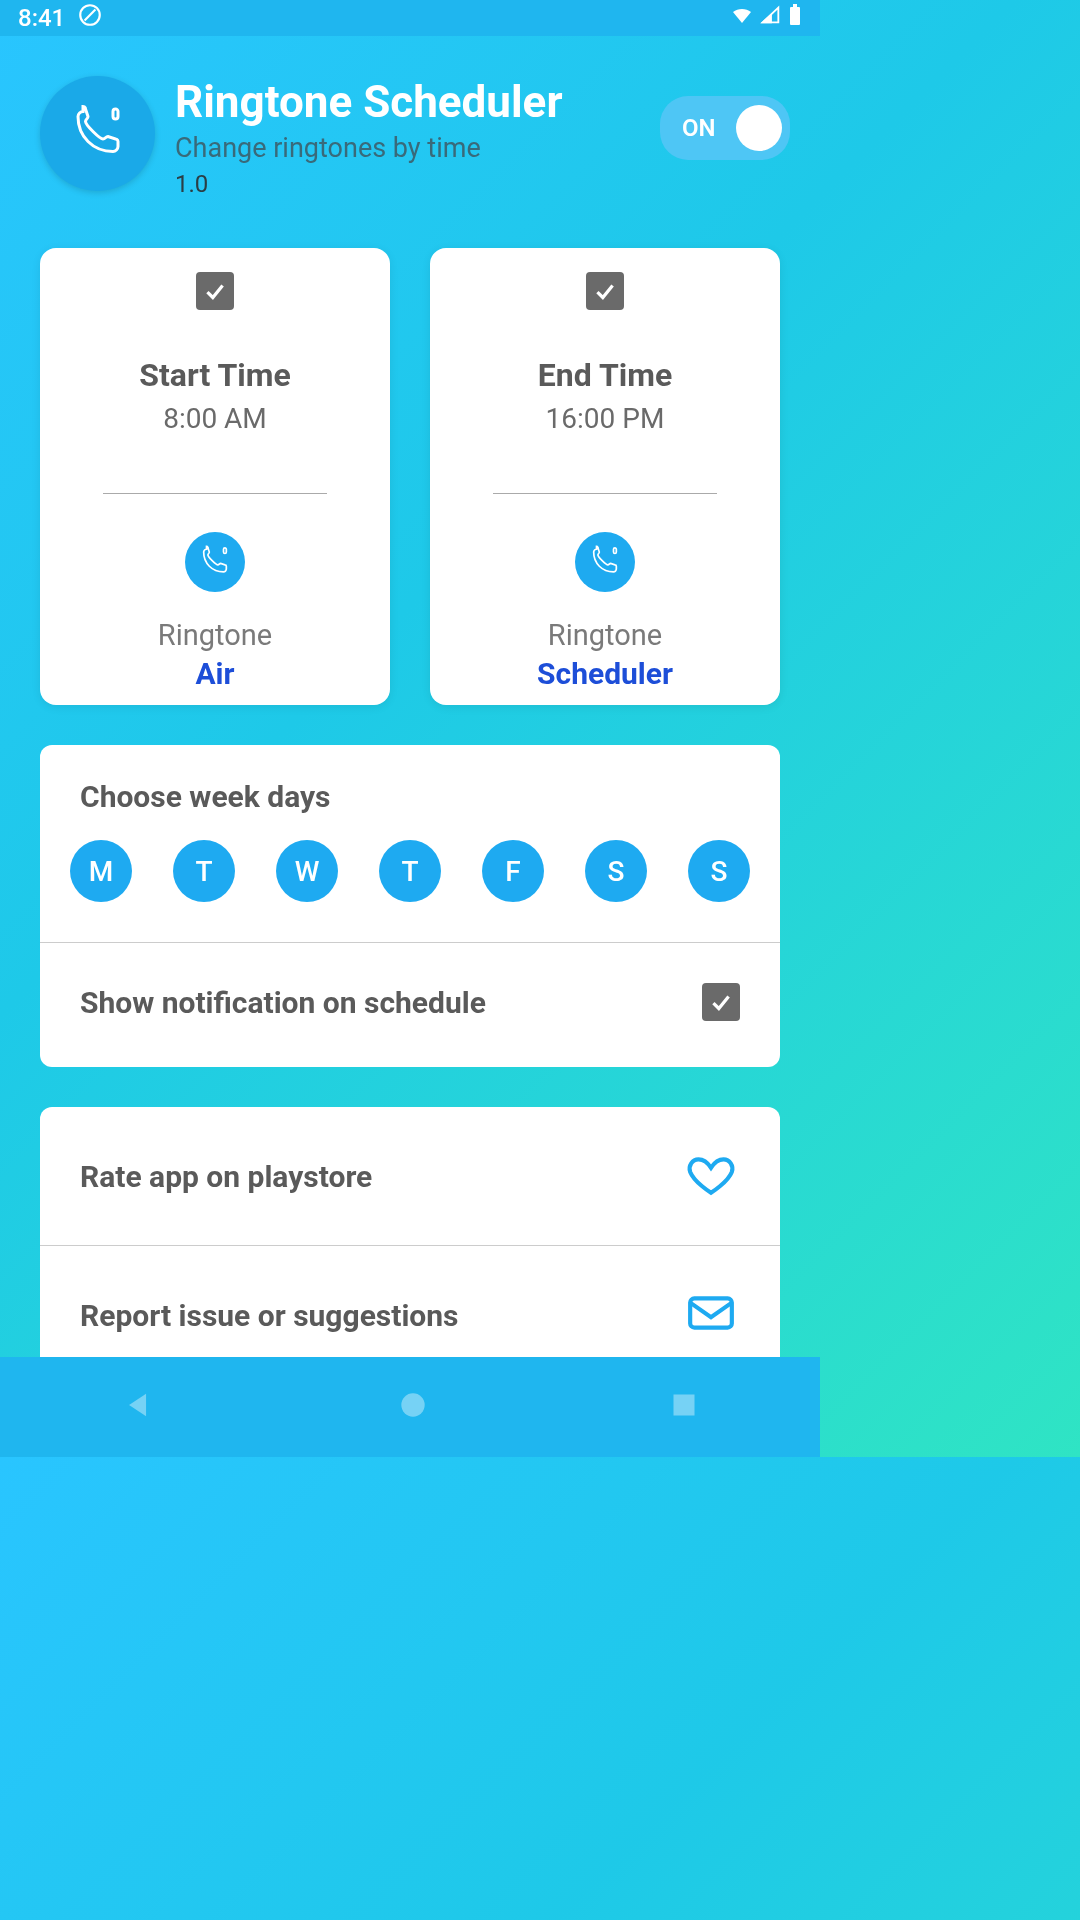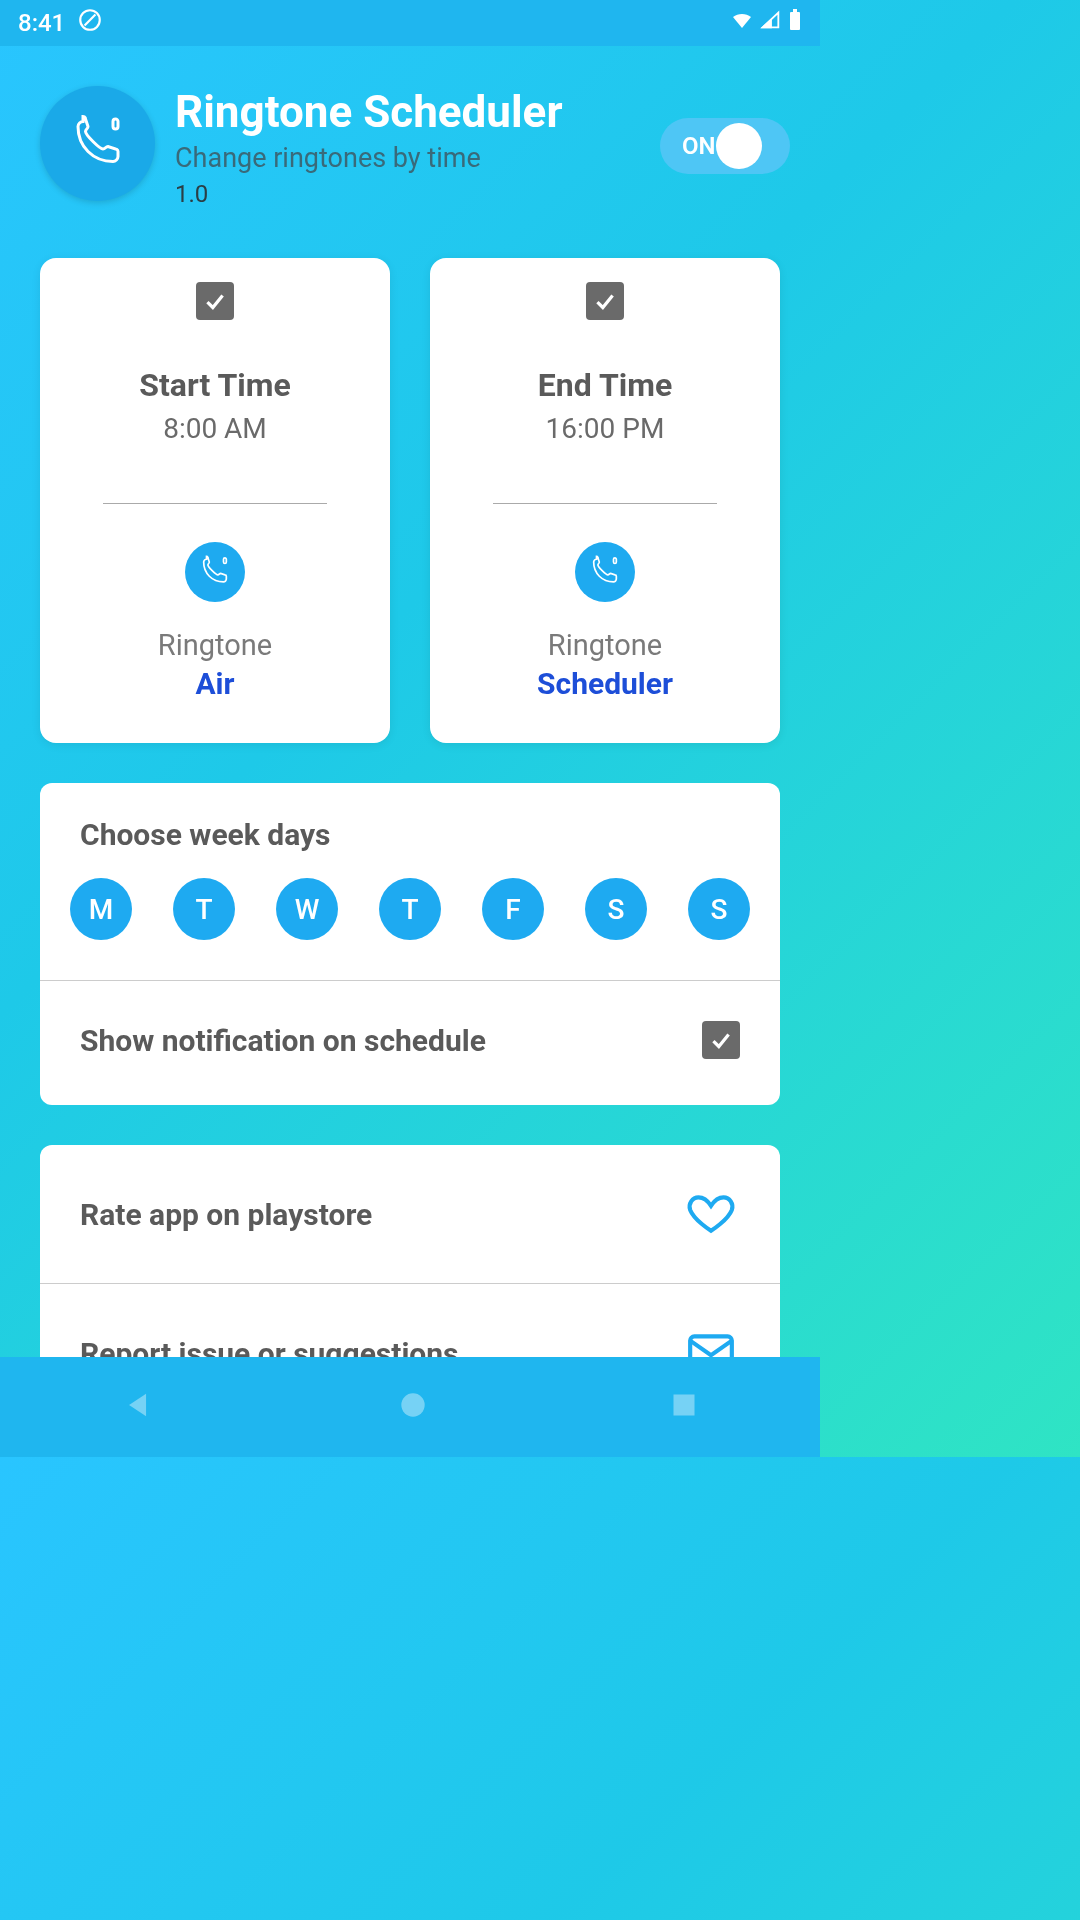--- a/index.html
+++ b/index.html
@@ -5,21 +5,21 @@
 * { margin: 0; padding: 0; box-sizing: border-box; font-family: -apple-system, BlinkMacSystemFont, "Segoe UI", Roboto, sans-serif; }
 body {
   width: 820px;
   height: 1457px;
   background: linear-gradient(135deg, #29c5ff 0%, #1ec9e8 40%, #2fe4c4 100%);
   position: relative;
   overflow: hidden;
 }
 .status-bar {
   background: #1fb6ef;
-  height: 46px;
+  height: 36px;
   display: flex;
   align-items: center;
   justify-content: space-between;
   padding: 0 18px;
   color: #fff;
   font-size: 24px;
   font-weight: 500;
 }
 .status-left { display: flex; align-items: center; gap: 12px; }
 .status-right { display: flex; align-items: center; gap: 6px; }
@@ -39,41 +39,42 @@
   justify-content: center;
   flex-shrink: 0;
   box-shadow: 0 2px 6px rgba(0,0,0,0.15);
 }
 .app-icon svg { width: 60px; height: 60px; }
 .header-text { flex: 1; padding-top: 0; }
 .app-title { color: #fff; font-size: 44px; font-weight: 700; }
 .app-subtitle { color: #396a7a; font-size: 27px; margin-top: 4px; }
 .app-version { color: #2b3e45; font-size: 24px; margin-top: 6px; }
 .toggle {
-  width: 130px; height: 56px;
+  width: 130px; height: 64px;
   background: #4ec6f5;
   border-radius: 28px;
   display: flex;
   align-items: center;
   padding: 0 8px;
-  margin-top: 32px;
+  justify-content: space-between;
+  margin-top: 20px;
 }
 .toggle-label { color: #fff; font-size: 24px; font-weight: 600; padding-left: 14px; }
 .toggle-knob { width: 46px; height: 46px; background: #fff; border-radius: 50%; }
 
 .time-cards {
   display: flex;
   gap: 40px;
   padding: 30px 40px 0 40px;
 }
 .card {
   background: #fff;
   border-radius: 16px;
   flex: 1;
-  padding: 24px 20px 42px 20px;
+  padding: 24px 20px 14px 20px;
   box-shadow: 0 2px 10px rgba(0,0,0,0.08);
   display: flex;
   flex-direction: column;
   align-items: center;
 }
 .checkbox {
   width: 38px; height: 38px;
   background: #6a6a6a;
   border-radius: 4px;
   display: flex;

